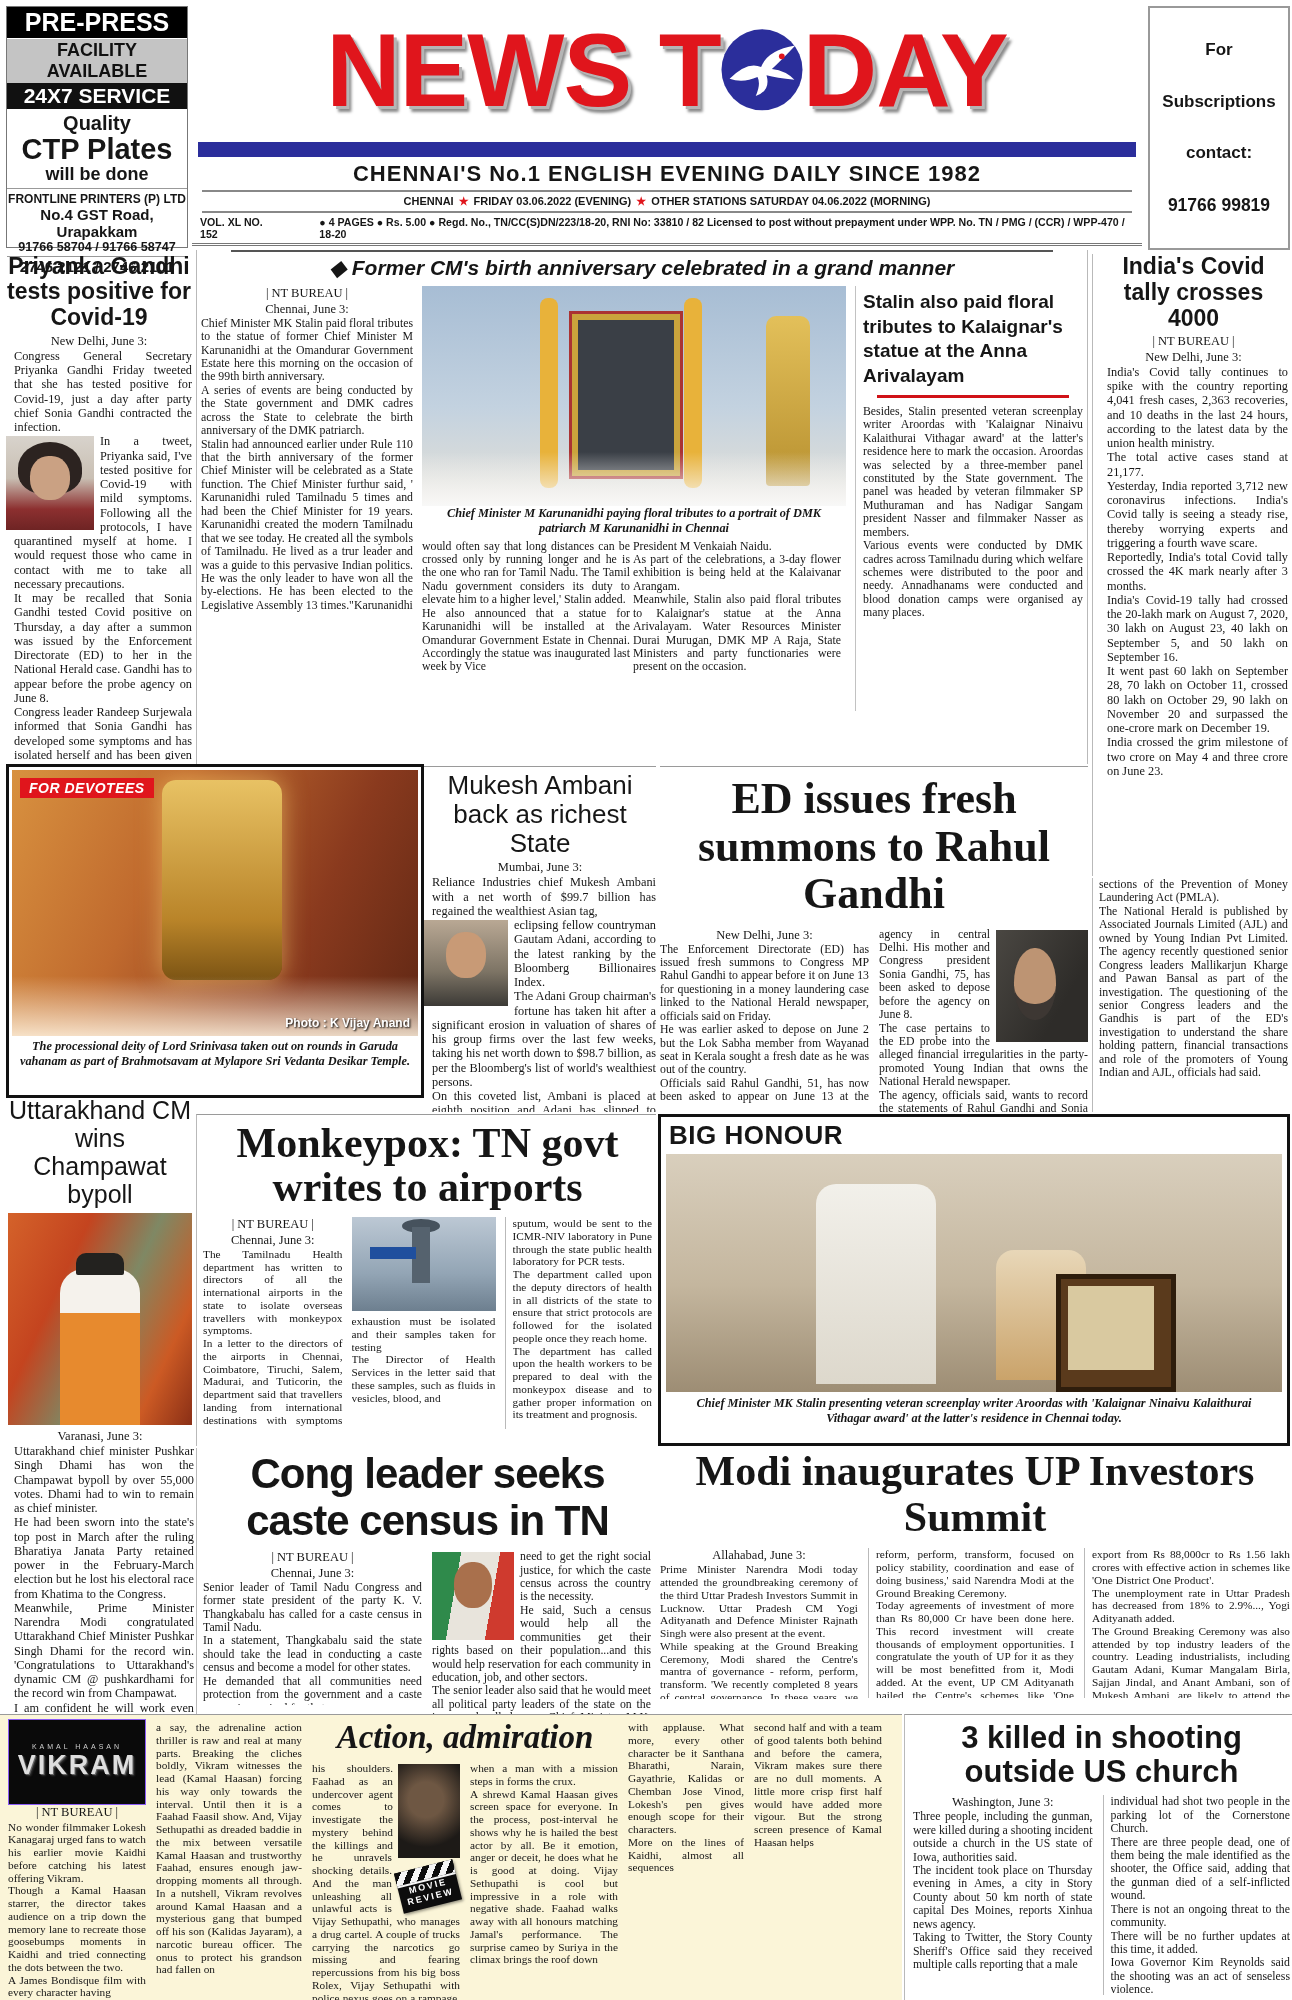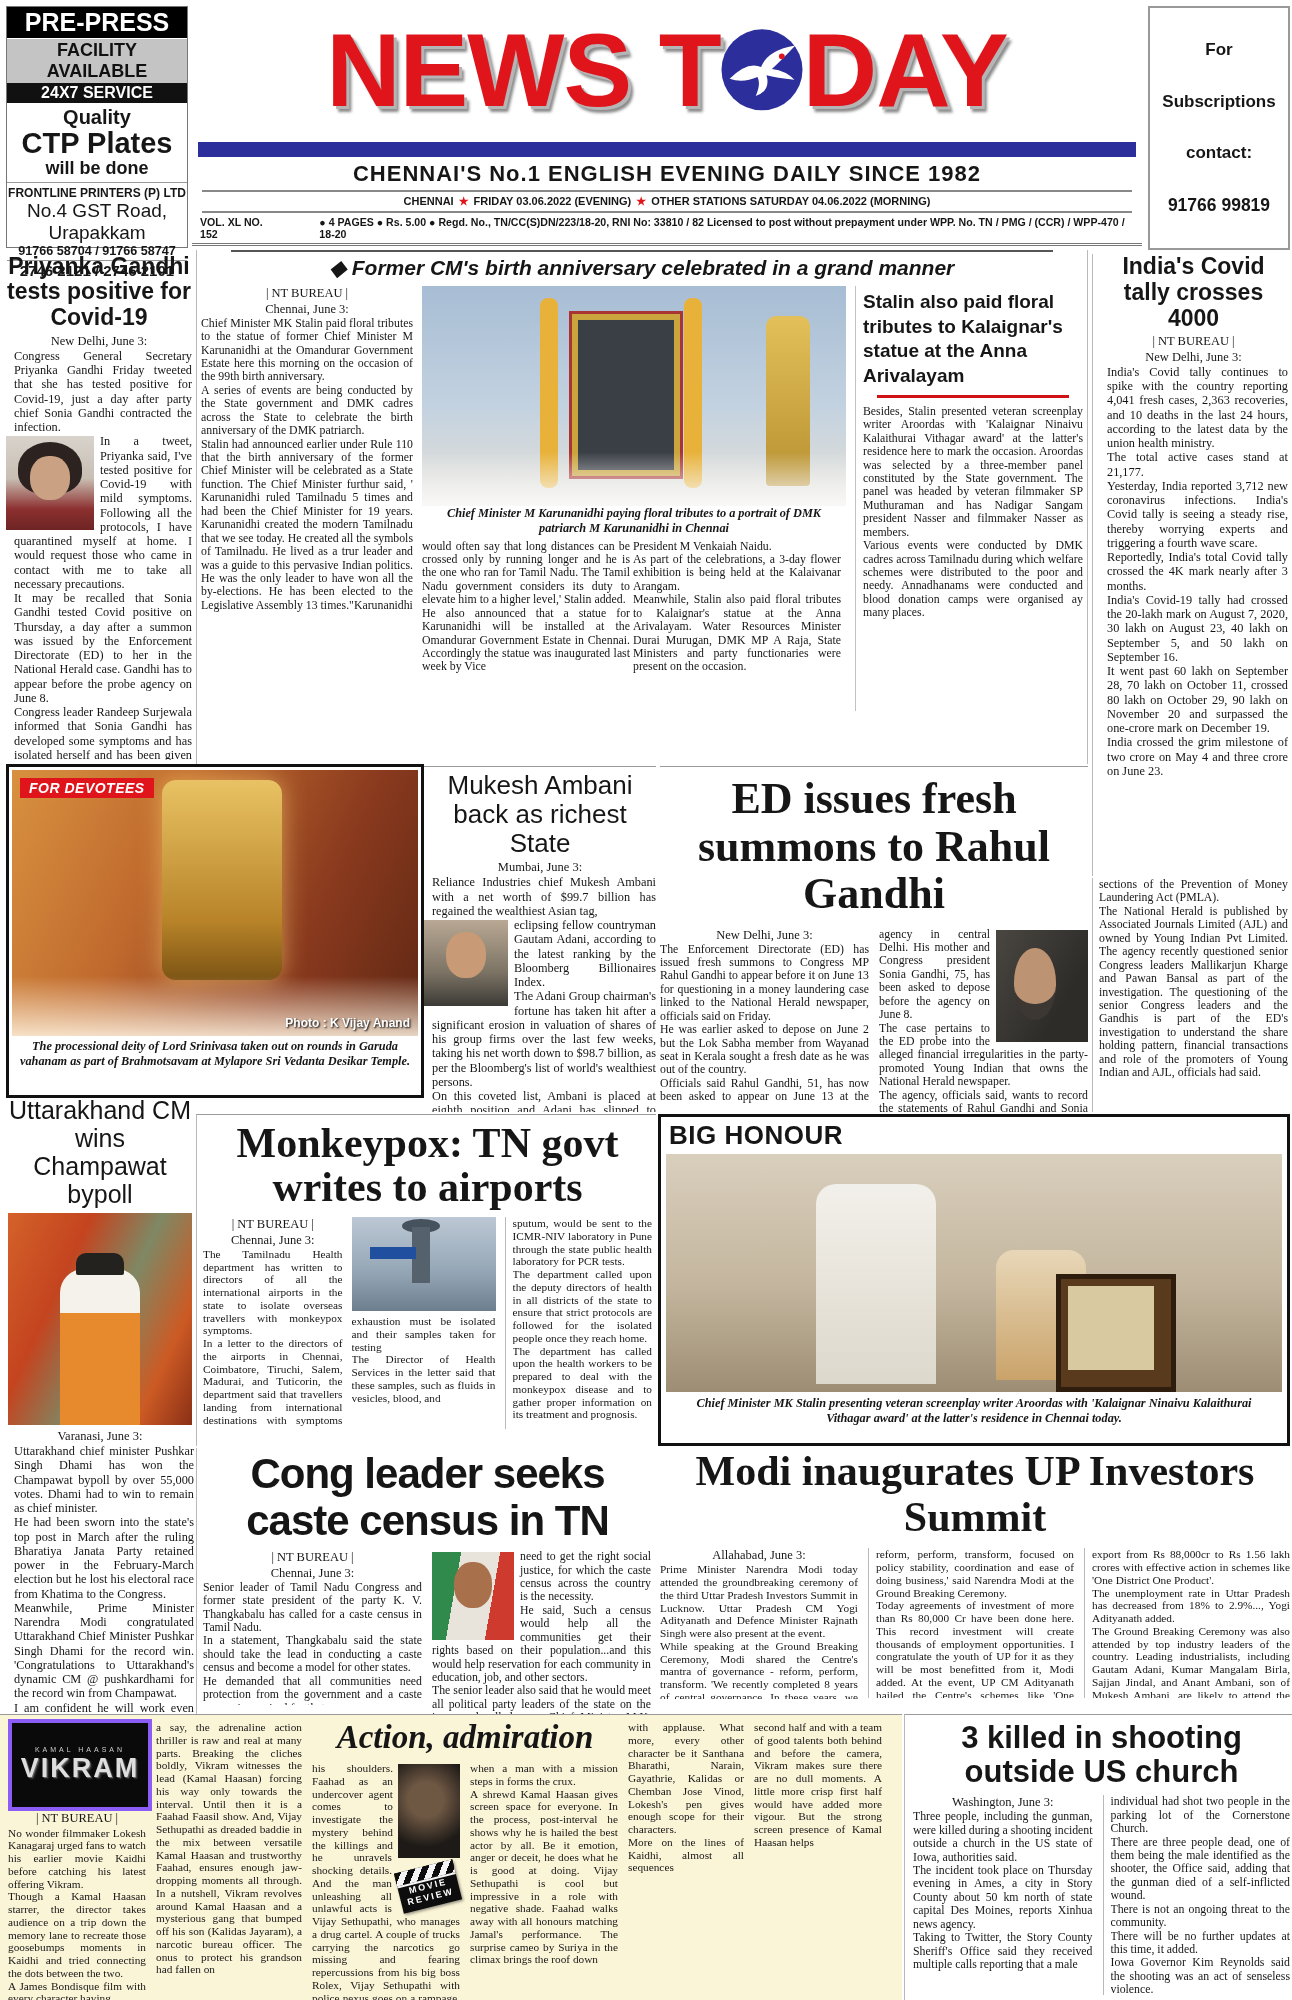--- a/index.html
+++ b/index.html
@@ -15,26 +15,26 @@
   .byline{font-size:12.5px;text-align:center;line-height:1.25;}
   .caption{font-size:12.3px;font-weight:bold;font-style:italic;text-align:center;line-height:1.2;}
   .photo{position:relative;overflow:hidden;}
   .rule-l{border-left:1px solid #b9b9b9;}
 
   
   #left-ad{left:6px;top:6px;width:180px;height:240px;border:1px solid #777;
            display:flex;flex-direction:column;text-align:center;font-family:"Liberation Sans",sans-serif;}
   #left-ad .r1{background:#000;color:#fff;font-weight:900;font-size:25px;padding:1px 0;}
   #left-ad .r2{background:#c4c4c4;color:#111;font-weight:900;font-size:18px;padding:1px 0;border-top:1px solid #fff;}
-  #left-ad .r3{background:#111;color:#fff;font-weight:900;font-size:16px;padding:1px 0;}
+  #left-ad .r3{background:#111;color:#fff;font-weight:900;font-size:21px;padding:1px 0;}
   #left-ad .r4{font-weight:700;font-size:20px;margin-top:3px;}
   #left-ad .r5{font-weight:700;font-size:29px;line-height:1.0;}
   #left-ad .r6{font-weight:700;font-size:18px;border-bottom:1px solid #999;padding-bottom:3px;}
   #left-ad .r7{font-weight:900;font-size:12px;margin-top:3px;}
-  #left-ad .r8{font-weight:400;font-size:19px;}
+  #left-ad .r8{font-weight:700;font-size:15px;}
   #left-ad .r9{font-weight:700;font-size:12.6px;border-bottom:1px solid #999;padding-bottom:2px;}
   #left-ad .r10{font-weight:700;font-size:15px;padding-top:1px;}
 
   #mast-center{left:192px;top:0;width:950px;height:248px;}
   #title-row{height:140px;display:flex;align-items:center;justify-content:center;}
   .title-txt{font-family:"Liberation Sans",sans-serif;font-weight:900;font-size:103px;
              color:#e0151c;letter-spacing:-1px;line-height:1;
              text-shadow:3px 3px 0 #b5b5b5,5px 6px 3px #8a8a8a;}
   #blue-bar{height:15px;background:#2b2e9b;margin:2px 6px 0 6px;}
   #tagline{font-weight:900;font-size:22px;letter-spacing:1px;margin-top:4px;}
@@ -181,21 +181,21 @@
   #modi{left:660px;top:1448px;width:632px;height:266px;box-sizing:border-box;overflow:hidden;padding-right:2px;}
   #modi h1{font-weight:900;font-size:42px;line-height:1.1;text-align:center;margin:0 0 8px 0;}
   #modi .cols{display:flex;gap:10px;}
   #modi .cols>div{width:202px;height:150px;}
 
   
   #review{left:0;top:1714px;width:902px;height:286px;background:#fbf5d8;border-top:1px solid #9a9a9a;
       padding:4px 6px 0 8px;box-sizing:border-box;display:flex;gap:10px;}
   #review .rv-c{height:278px;}
   #rv-c1{width:138px;}
-  #vikram-poster{width:136px;height:84px;background:#0a0a0a;border:4px solid #8b5cf6;
+  #vikram-poster{width:136px;height:84px;background:#0a0a0a;border:1px solid #8b5cf6;
       display:flex;flex-direction:column;align-items:center;justify-content:center;}
   #vikram-poster .pl1{color:#cfcfcf;font-family:"Liberation Sans",sans-serif;font-size:7px;letter-spacing:3px;}
   #vikram-poster .pl2{color:#dedede;font-family:"Liberation Sans",sans-serif;font-weight:900;font-size:27px;
       letter-spacing:2px;text-shadow:1px 1px 0 #666,2px 2px 2px #333;}
   #rv-c2{width:146px;padding-top:2px;}
   #rv-mid{width:306px;}
   #action-hl{font-weight:900;font-style:italic;font-size:33px;text-align:center;line-height:1.0;margin:2px 0 8px 0;}
   #rv-mid .mid-cols{display:flex;gap:10px;}
   #rv-mid .mid-cols>div{width:148px;height:228px;}
   #kamal-photo{float:right;width:62px;height:94px;margin:2px 0 2px 5px;

